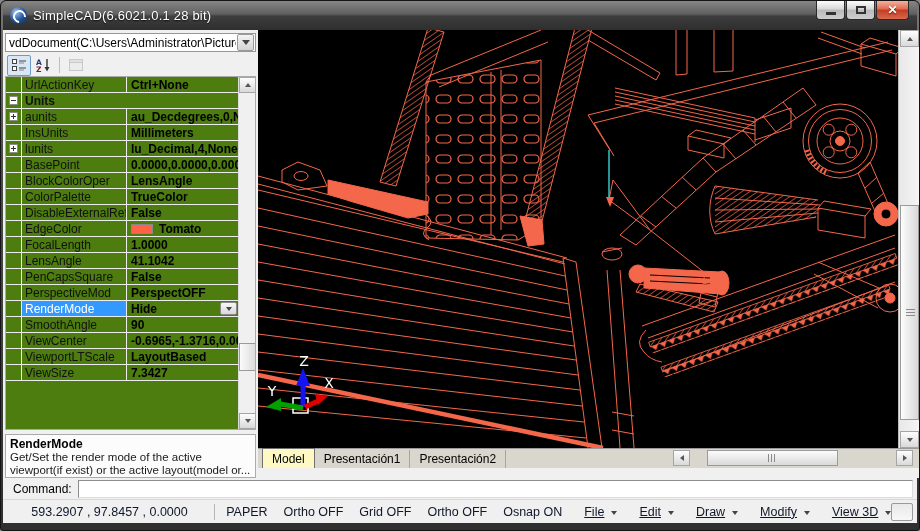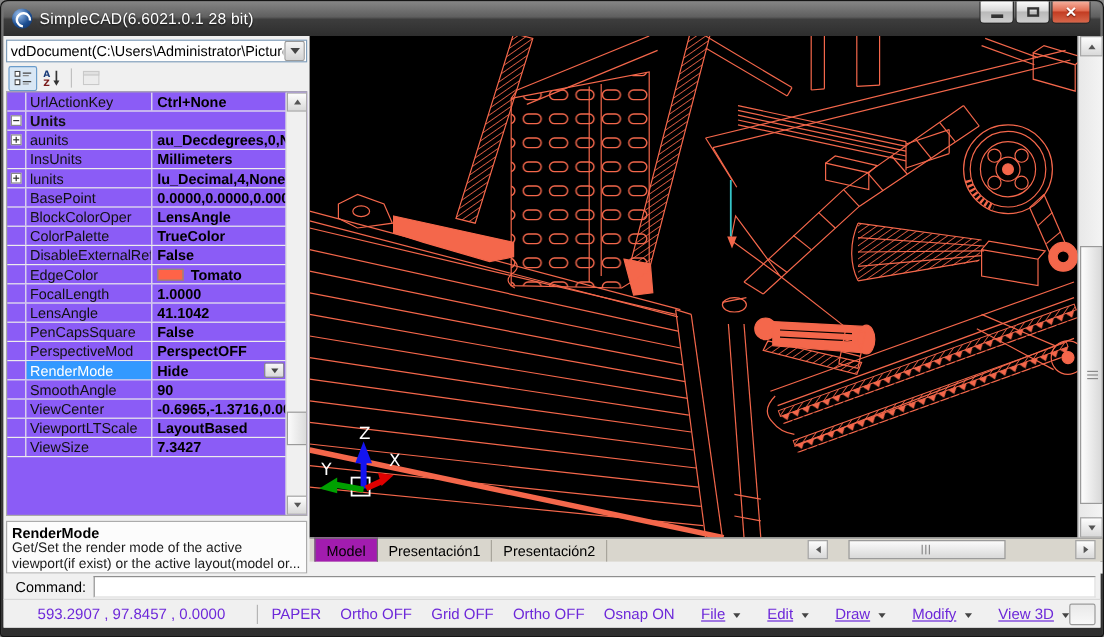--- a/index.html
+++ b/index.html
@@ -44,21 +44,21 @@
     background:linear-gradient(#f4f4f4,#d4d4d4);display:flex;align-items:center;justify-content:center;}
   .tri-down{width:0;height:0;border-left:4px solid transparent;border-right:4px solid transparent;border-top:5px solid #444;}
 
   .pg-toolbar{height:24px;display:flex;align-items:center;padding-left:2px;}
   .tbtn{width:24px;height:21px;display:flex;align-items:center;justify-content:center;border:1px solid transparent;border-radius:2px;}
   .tbtn.sel{background:#D9E7F5;border-color:#6A9CCB;}
   .tbtn.disabled{opacity:.45;}
   .tsep{width:1px;height:16px;background:#c0c0c0;margin:0 4px;}
 
   
-  .grid{position:relative;height:388px;background:#8b5cf6;border:1px solid #aaa;overflow:hidden;}
+  .grid{position:relative;height:388px;background:#4d7c0f;border:1px solid #aaa;overflow:hidden;}
   .rows{position:absolute;left:0;top:0;right:17px;}
   .row{height:16px;display:flex;border-bottom:1px solid #ECECEC;align-items:stretch;font-size:12px;}
   .gut{width:16px;flex:0 0 auto;border-right:1px solid #ECECEC;position:relative;}
   .pm{position:absolute;left:3px;top:3px;width:9px;height:9px;border:1px solid #8a8a8a;background:#fff;}
   .pm::before{content:"";position:absolute;left:1px;top:3px;width:5px;height:1px;background:#333;}
   .pm.plus::after{content:"";position:absolute;left:3px;top:1px;width:1px;height:5px;background:#333;}
   .pname{width:104px;flex:0 0 auto;padding:1px 2px 0 3px;white-space:nowrap;overflow:hidden;color:#111;}
   .pval{flex:1;border-left:1px solid #ECECEC;padding:1px 2px 0 4px;font-weight:bold;white-space:nowrap;overflow:hidden;color:#000;display:flex;align-items:center;position:relative;}
   .row.cat .pname{font-weight:bold;width:auto;}
   .row.sel .pname{background:#3399FF;color:#fff;}
@@ -86,37 +86,37 @@
   .canvas{width:640px;height:418px;background:#000;flex:0 0 auto;}
   .vp-sb{width:21px;height:418px;position:relative;background:linear-gradient(90deg,#E8E8E8,#F4F4F4);border-left:1px solid #bbb;}
   .vp-sb .sb-btn{width:19px;left:1px;height:17px;}
   .vp-thumb{left:1px;width:19px;top:175px;height:215px;position:absolute;border:1px solid #9a9a9a;background:linear-gradient(90deg,#FDFDFD,#D8D8D8);}
   .grip-h{position:absolute;left:5px;top:50%;margin-top:-4px;width:9px;}
   .grip-h i{display:block;height:1px;background:#8a8a8a;margin-bottom:2px;}
 
   
   .tabsrow{height:20px;background:#D9D6CD;display:flex;align-items:flex-end;position:relative;border-top:1px solid #9a9a9a;}
   .tab{font-size:12px;color:#000;padding:2px 9px 2px 9px;border-right:1px solid #a8a59c;display:flex;align-items:center;height:18px;}
-  .tab.active{background:#a21caf;border:1px solid #707070;border-bottom:none;height:20px;margin-left:4px;font-size:12px;margin-top:11px;}
+  .tab.active{background:#fef9c3;border:1px solid #707070;border-bottom:none;height:20px;margin-left:4px;font-size:12px;margin-top:11px;}
   .tabsb-btn{position:absolute;bottom:2px;width:17px;height:16px;border:1px solid #A5A5A5;background:linear-gradient(#FDFDFD,#D9D9D9);display:flex;align-items:center;justify-content:center;}
   .tri-left{width:0;height:0;border-top:3px solid transparent;border-bottom:3px solid transparent;border-right:4px solid #555;}
   .tri-right{width:0;height:0;border-top:3px solid transparent;border-bottom:3px solid transparent;border-left:4px solid #555;}
   .tabsb-thumb{position:absolute;bottom:2px;left:449px;width:131px;height:16px;border:1px solid #9a9a9a;background:linear-gradient(#FBFBFB,#D9D9D9);display:flex;align-items:center;justify-content:center;}
   .grip-v{display:flex;}
   .grip-v i{width:1px;height:8px;background:#8a8a8a;margin-right:2px;}
 
   .fillgap{flex:1;background:#F0F0F0;}
 
   
   .cmdrow{height:21px;display:flex;align-items:center;background:#F0F0F0;padding:0 4px 0 10px;}
   .cmd-label{font-size:12px;color:#000;margin-right:6px;flex:0 0 auto;}
   .cmd-input{flex:1;height:18px;background:#fff;border:1px solid #8E8E8E;border-bottom-color:#dcdcdc;border-right-color:#dcdcdc;font-size:12px;padding:0 3px;outline:none;font-family:"Liberation Sans",sans-serif;}
 
   
-  .statusbar{flex:1;display:flex;align-items:center;background:#F0F0F0;border-top:1px solid #D8D8D8;font-size:12.5px;color:#6d28d9;padding:0 4px;}
+  .statusbar{flex:1;display:flex;align-items:center;background:#F0F0F0;border-top:1px solid #D8D8D8;font-size:12.5px;color:#0f172a;padding:0 4px;}
   .coords{width:205px;text-align:center;flex:0 0 auto;}
   .statsep{width:1px;height:16px;background:#b5b5b5;margin:0 6px 0 2px;}
   .sitem{margin-left:16px;white-space:nowrap;}
   .sitem.first{margin-left:6px;}
   .menuitem{margin-left:22px;display:flex;align-items:center;white-space:nowrap;text-decoration:underline;}
   .menuitem .tri-down{border-left-width:3.5px;border-right-width:3.5px;border-top-width:4px;margin-left:7px;margin-top:2px;}
   .progressbox{margin-left:auto;width:126px;height:18px;border:1px solid #9a9a9a;background:linear-gradient(#e9e9e9,#f8f8f8);border-radius:2px;}
 
   svg text{font-family:"DejaVu Sans",sans-serif;}
 </style>

